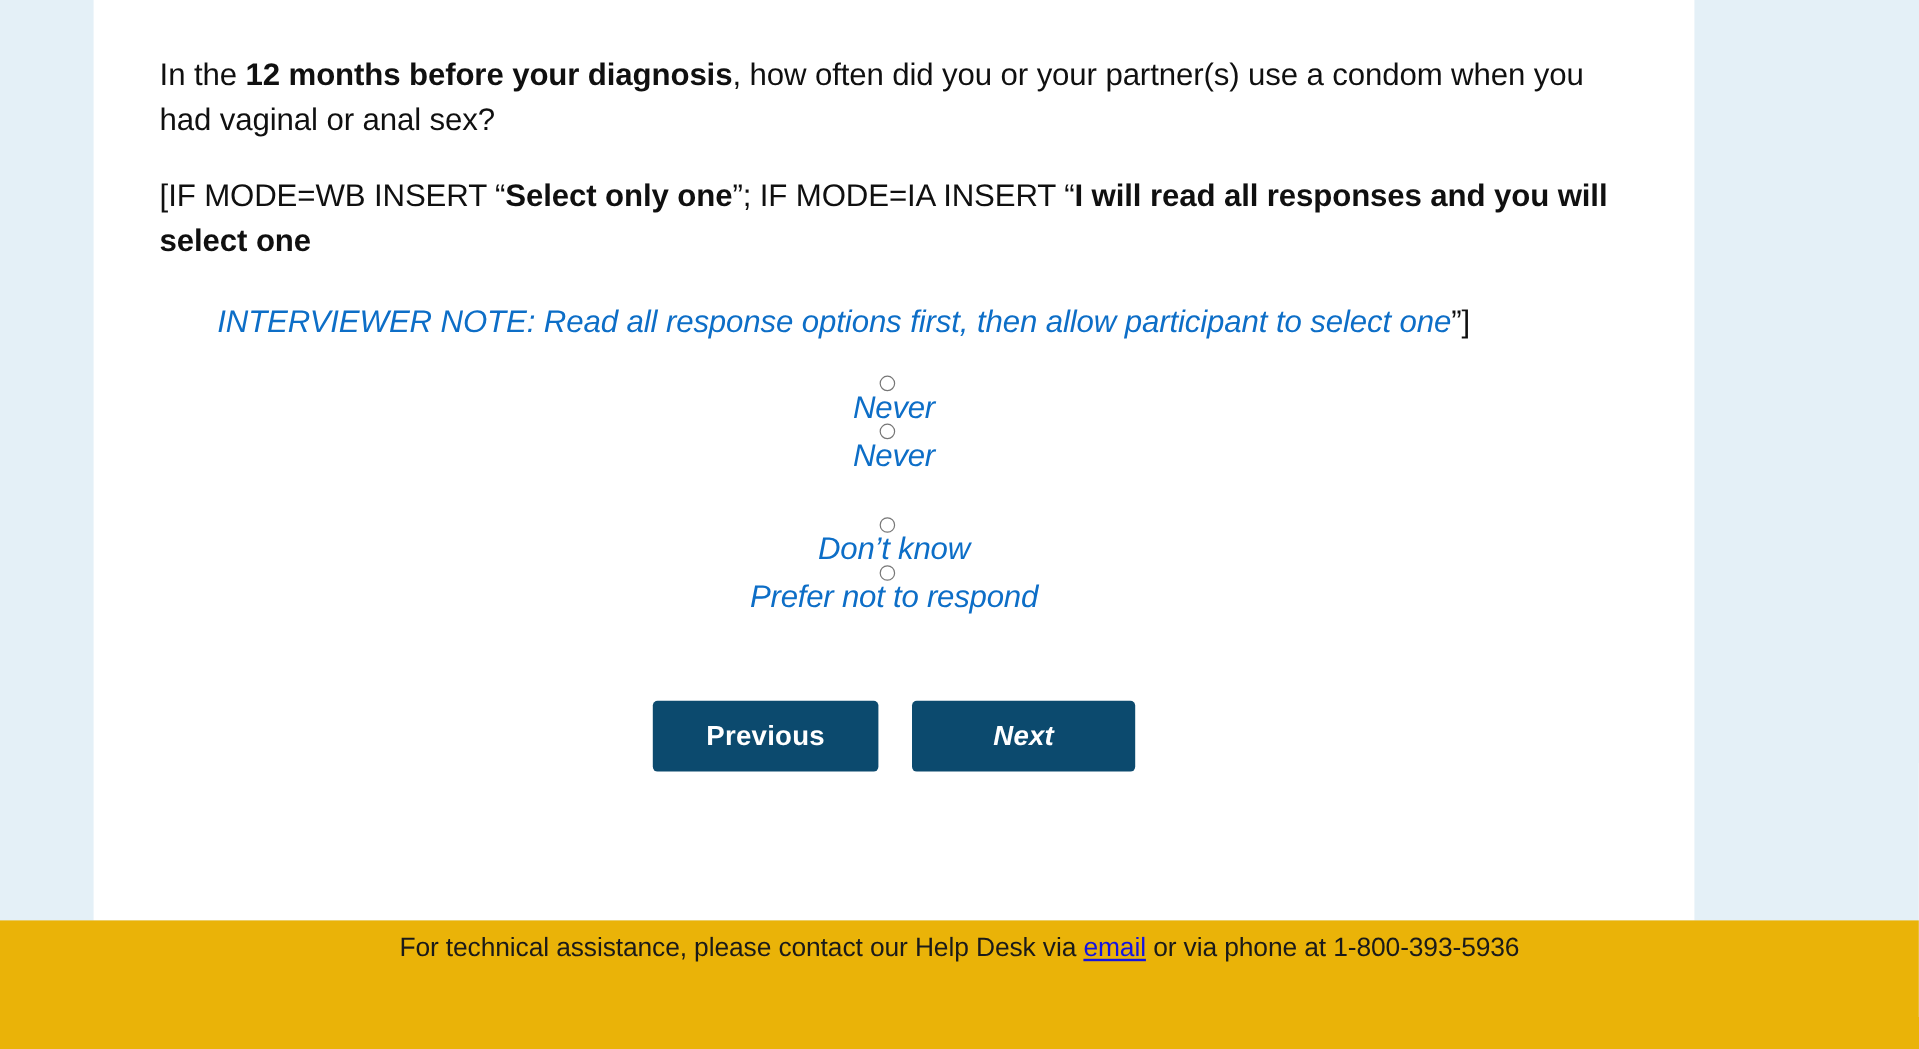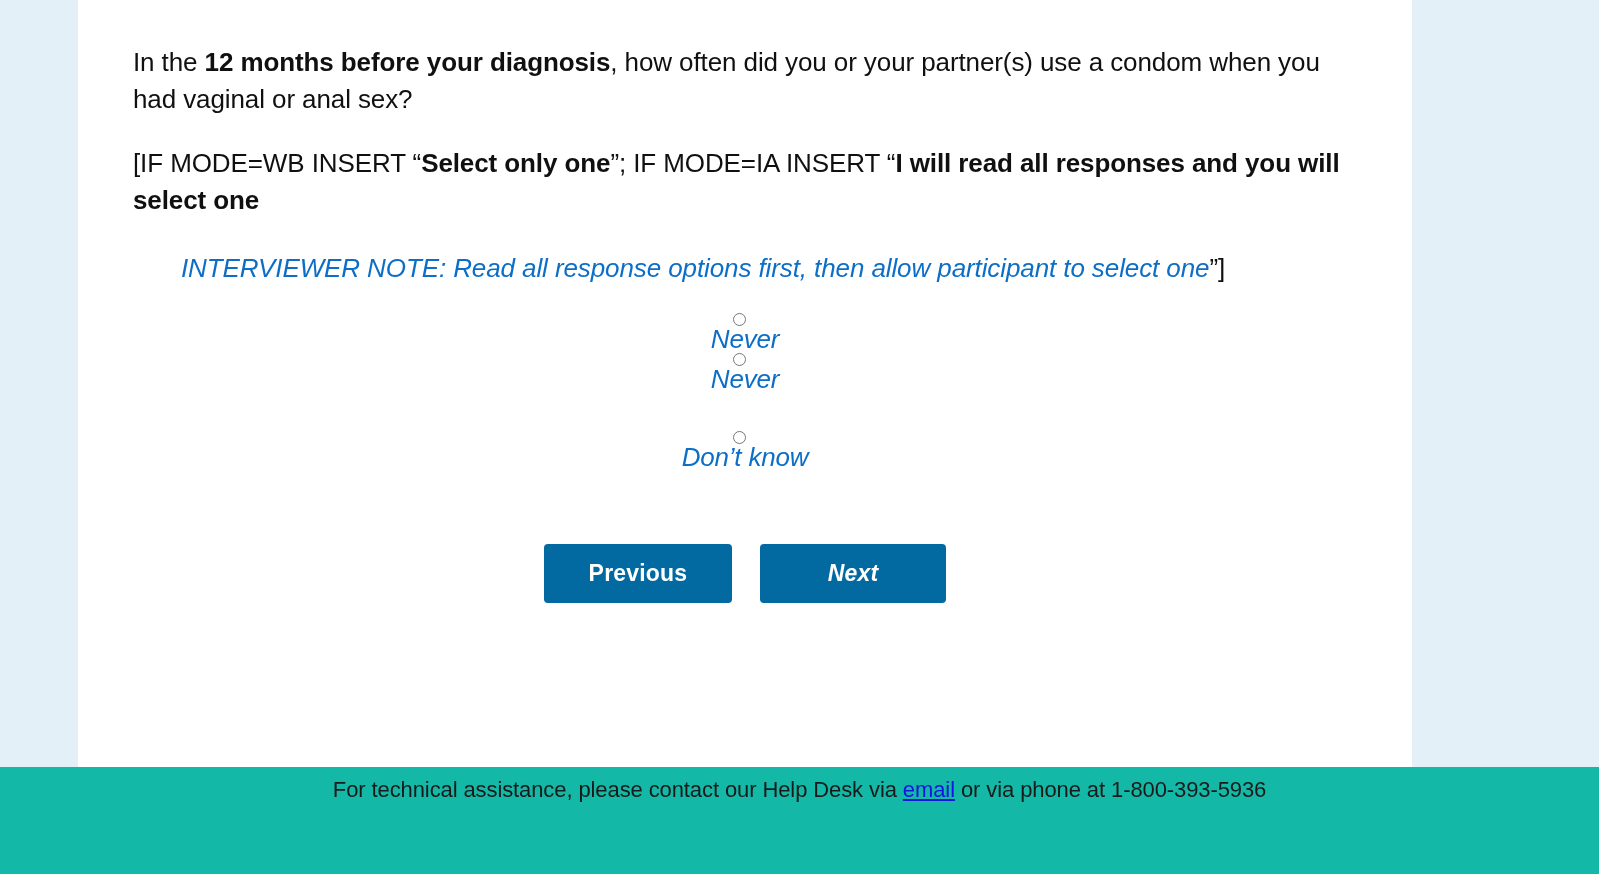--- a/index.html
+++ b/index.html
@@ -98,21 +98,21 @@
 
   
   .nav-row {
     display: flex;
     justify-content: center;
     align-items: flex-start;
     gap: 28px;
     margin-top: 73px;
   }
   .nav-btn {
-    background: #0369a1;
+    background: #0c4a6e;
     color: #ffffff;
     border: none;
     border-radius: 4px;
     font-family: "Liberation Sans", sans-serif;
     font-size: 23px;
     font-weight: bold;
     letter-spacing: 0.2px;
     height: 59px;
     padding: 0 30px;
     min-width: 130px;
@@ -122,21 +122,21 @@
   .nav-btn.mid  { min-width: 186px; font-style: italic; }
   .nav-btn.quit { min-width: 186px; }
 
   
   .footer {
     position: absolute;
     left: 0;
     top: 767px;
     width: 1599px;
     height: 107px;
-    background: #14b8a6;
+    background: #eab308;
     display: flex;
     justify-content: center;
     align-items: flex-start;
     padding-top: 10px;
     box-sizing: border-box;
   }
   .footer-text {
     font-size: 22px;
     color: #1a1a1a;
     letter-spacing: -0.1px;
@@ -186,20 +186,24 @@
         <span class="opt-label">Never</span>
       </div>
 
       <div class="opt-spacer"></div>
 
       <div class="opt">
         <span class="radio"></span>
         <span class="opt-label">Don’t know</span>
       </div>
 
+      <div class="opt">
+        <span class="radio"></span>
+        <span class="opt-label">Prefer not to respond</span>
+      </div>
 
     </div>
 
     <div class="nav-row">
       <button class="nav-btn wide">Previous</button>
       <button class="nav-btn mid">Next</button>
     </div>
 
   </div>
 

